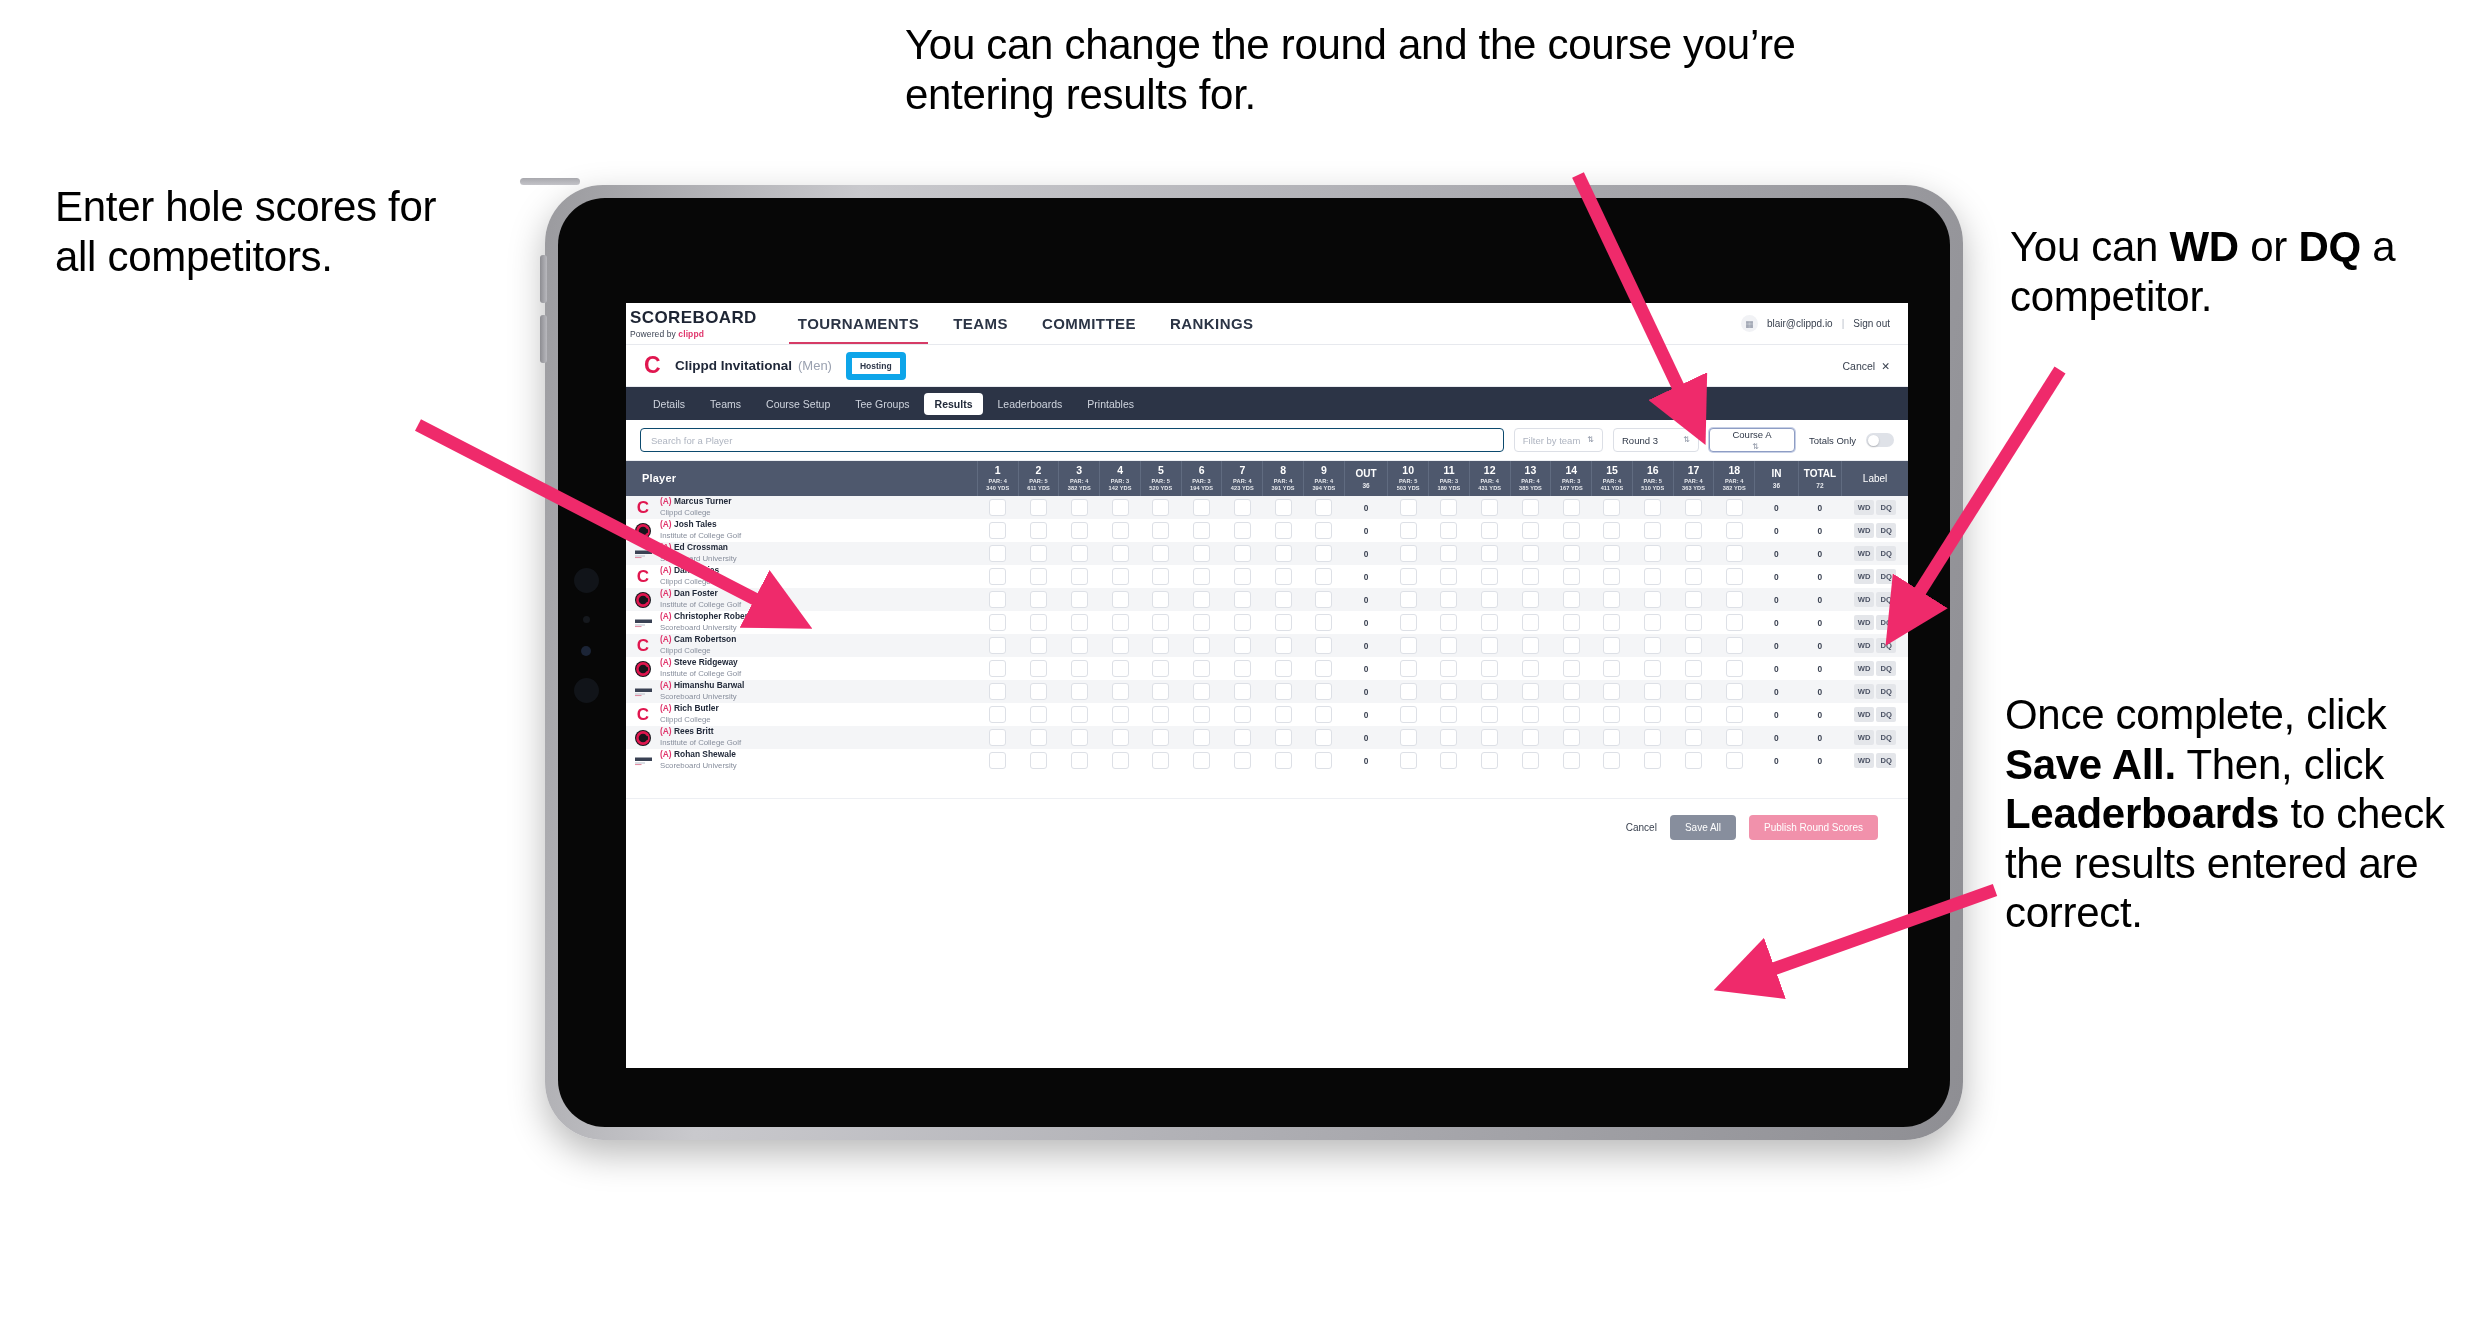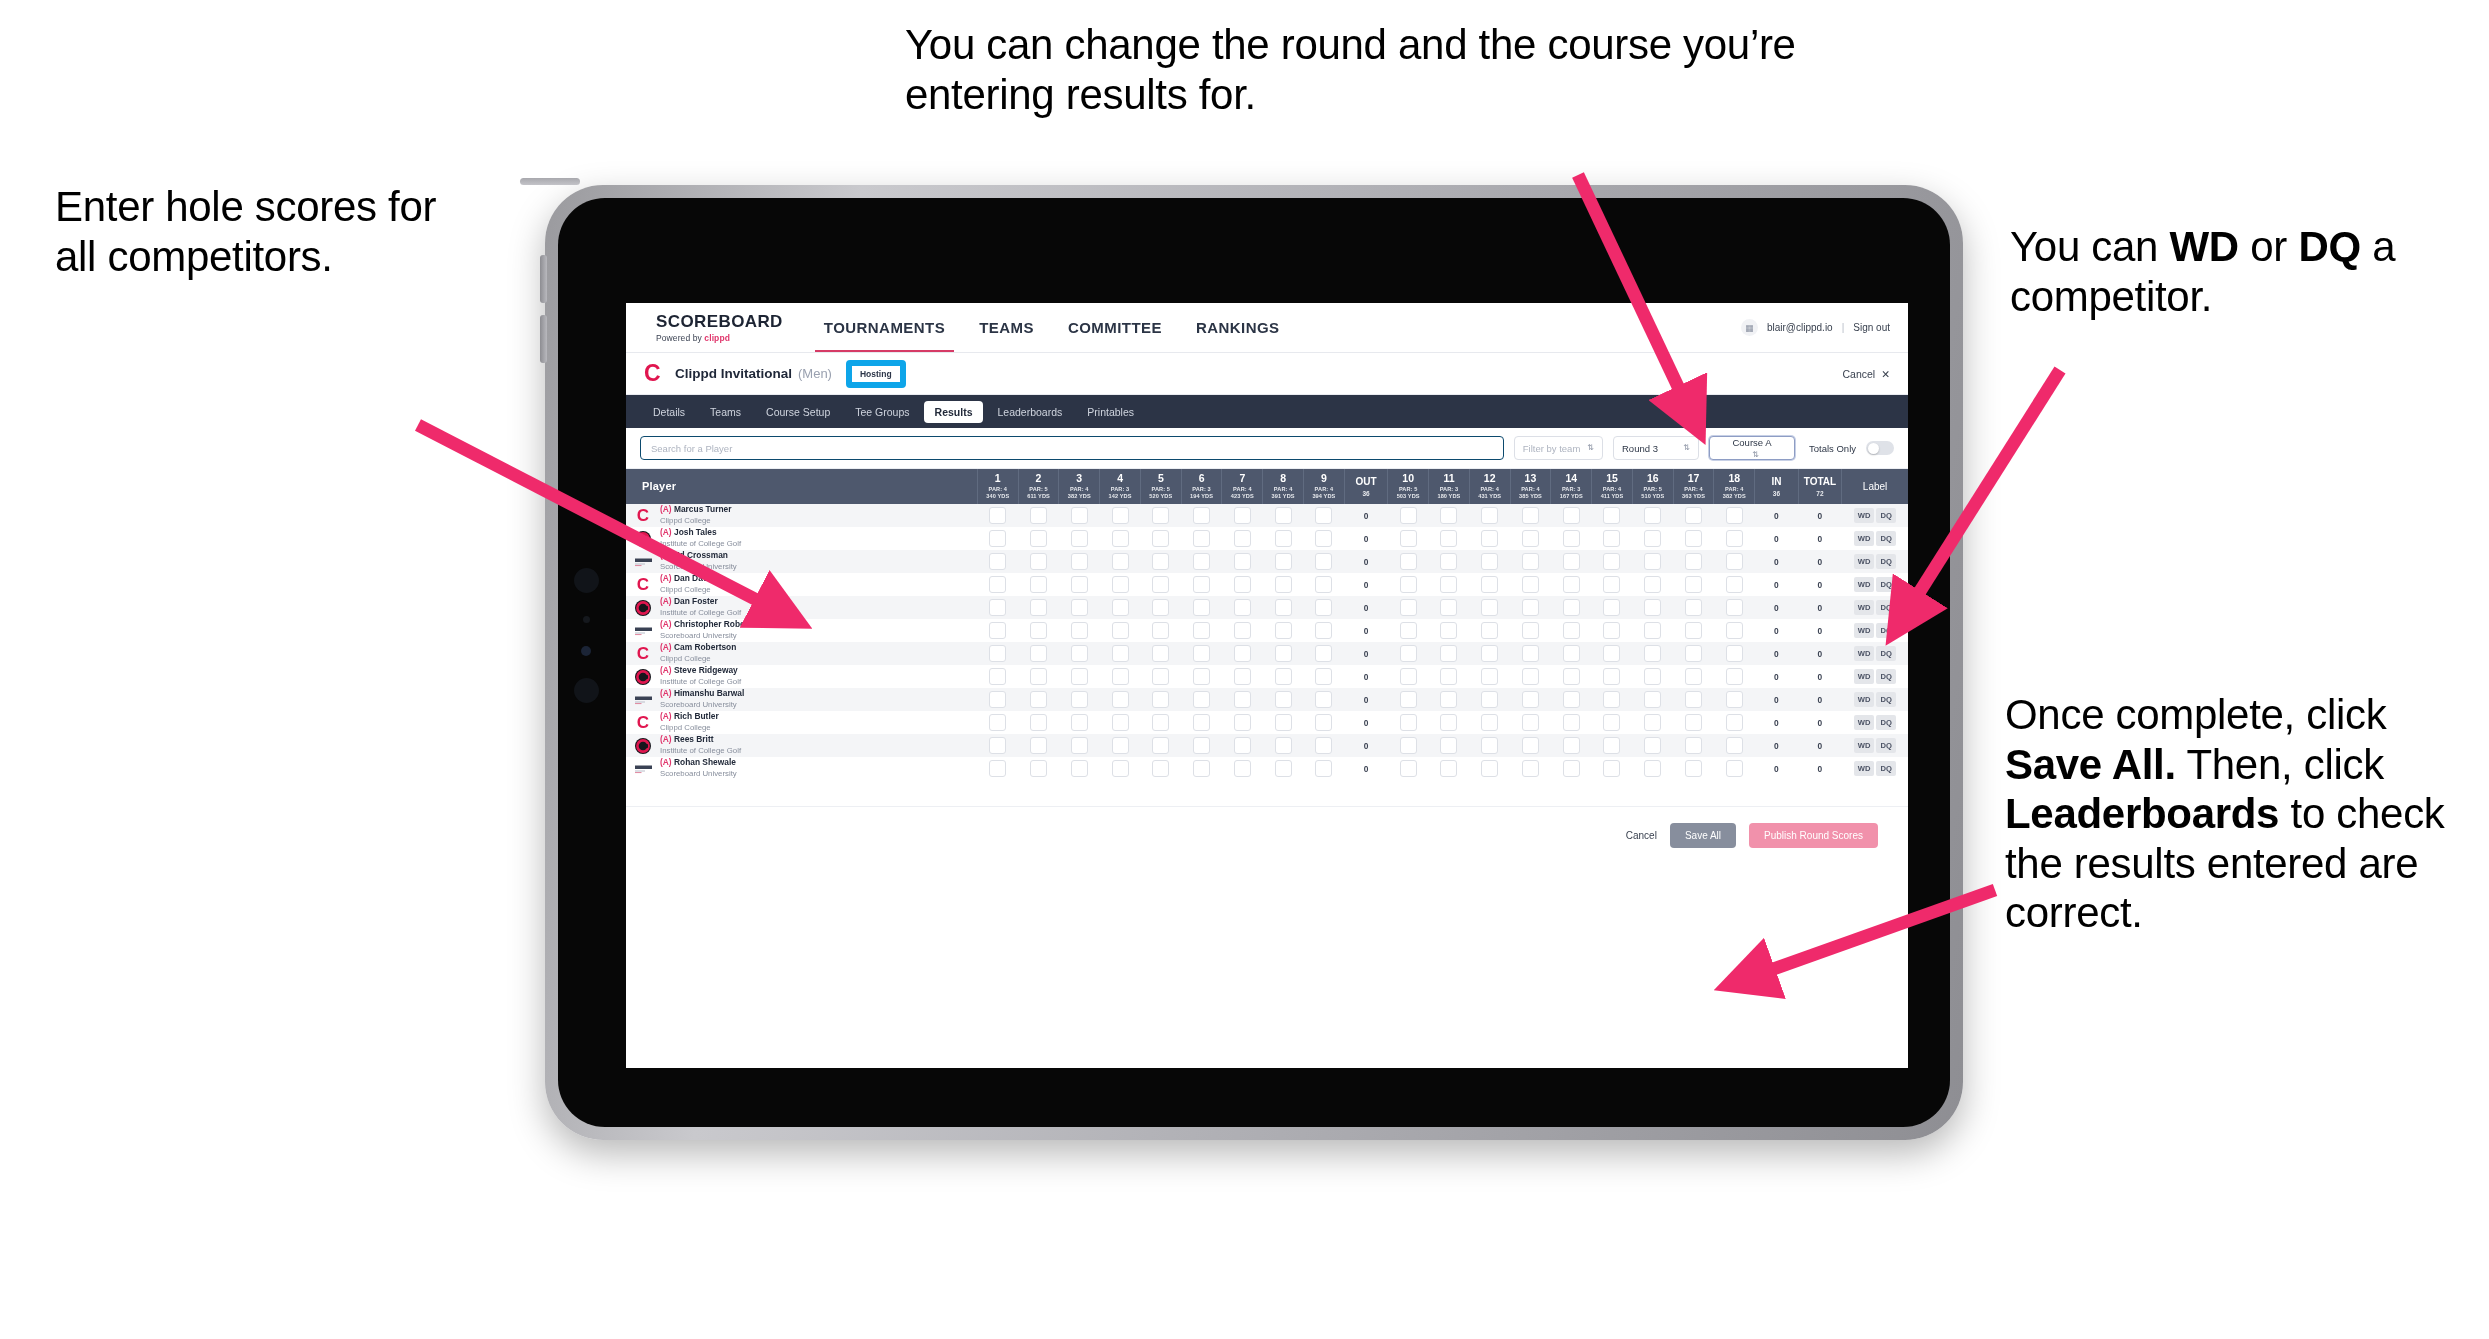--- a/index.html
+++ b/index.html
@@ -59,22 +59,22 @@
   #app {
     position: absolute;
     left: 68px; top: 105px;
     width: 1282px; height: 765px;
     background: #ffffff;
     overflow: hidden;
   }
 
   
   .topnav {
-    height: 50px; background:#fff; display:flex; align-items:stretch;
-    border-bottom: 1px solid #e7e9ee; padding-left: 30px;
+    height: 42px; background:#fff; display:flex; align-items:stretch;
+    border-bottom: 1px solid #e7e9ee; padding-left: 4px;
   }
   .brand { display:flex; flex-direction:column; justify-content:center; padding-right: 24px; }
   .brand-title {
     font-family:"Liberation Sans", sans-serif;
     font-weight: 800; font-size: 17px; letter-spacing: 0.4px; color:#1d2433;
     line-height: 1;
   }
   .brand-sub { font-size: 8.5px; color:#3b4252; margin-top:3px; letter-spacing:.1px;}
   .brand-sub em { color:#e0366c; font-style: normal; font-weight:700;}
   .topnav-links { display:flex; align-items:stretch; }

